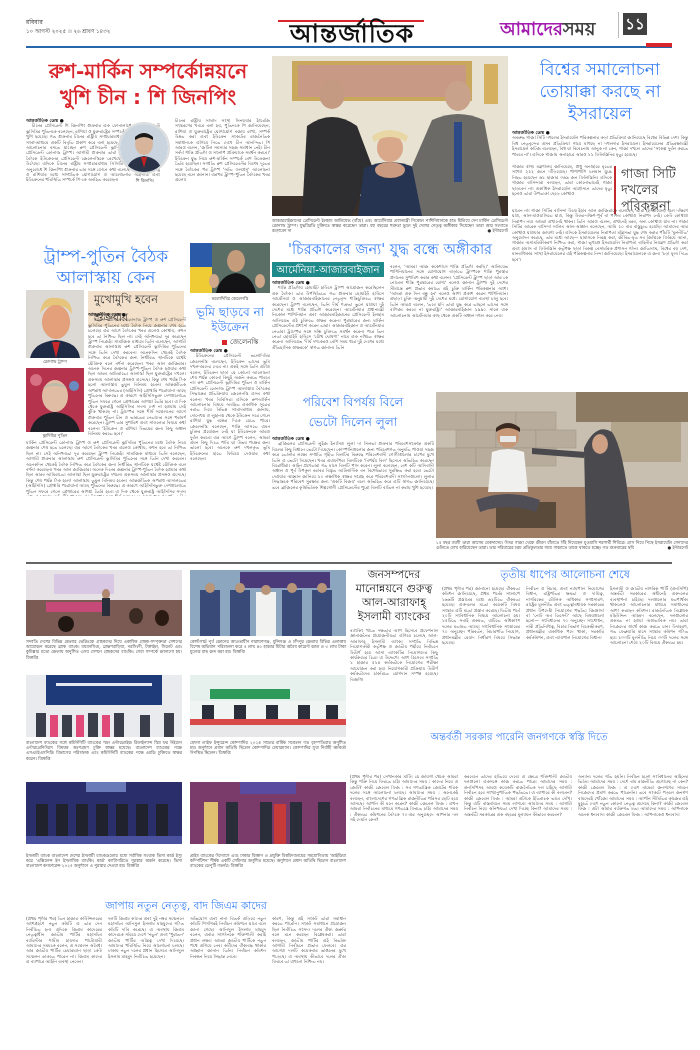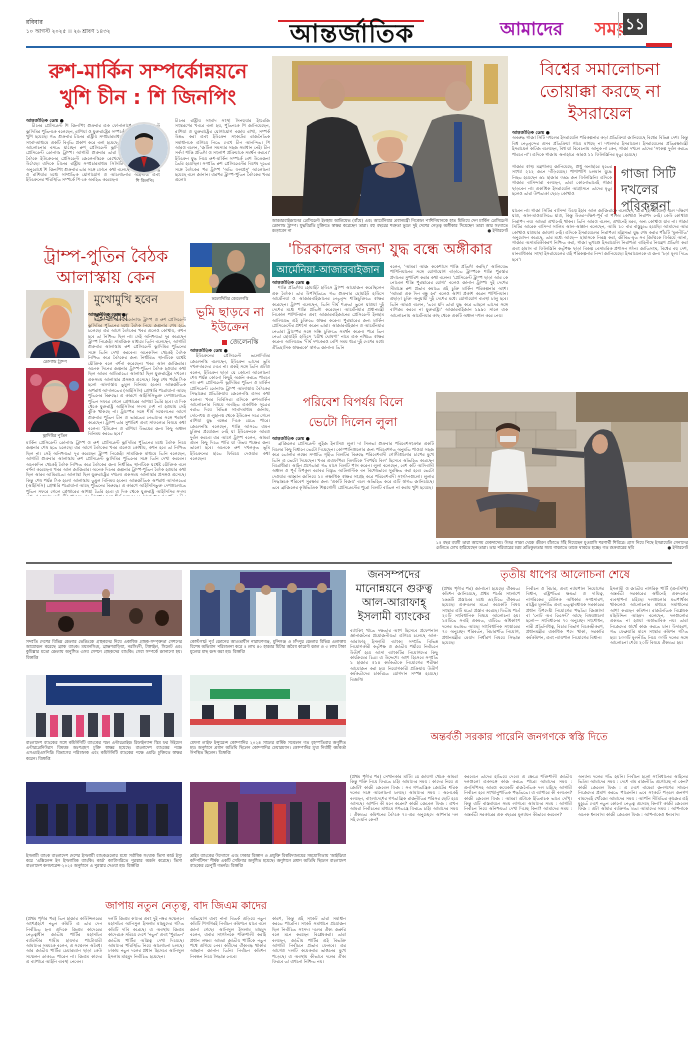--- a/index.html
+++ b/index.html
@@ -2,21 +2,21 @@
 <html><head>
 <meta charset="utf-8">
 <style>
   * { box-sizing: border-box; margin: 0; padding: 0; }
   html, body { width: 700px; height: 1050px; background: #fff; overflow: hidden; }
   body { font-family: "DejaVu Sans", sans-serif; color: #222; position: relative; }
   .abs { position: absolute; }
   .txt { font-size: 4.4px; line-height: 5.4px; color: #333; text-align: justify; overflow: hidden; font-family: "DejaVu Sans", sans-serif; }
   .txt p { text-indent: 6px; }
   .byline { font-size: 4.6px; font-weight: bold; color: #111; display: block; }
-  .head-serif { font-family: "DejaVu Serif", serif; color: #b91c1c; text-align: center; font-weight: normal; }
+  .head-serif { font-family: "DejaVu Serif", serif; color: #3b82f6; text-align: center; font-weight: normal; }
   .photo { position: absolute; overflow: hidden; }
   .cap { font-size: 4.2px; line-height: 5.2px; color: #333; overflow: hidden; text-align: justify; }
   .hr-thick { position: absolute; height: 2px; background: #666; }
 
   
   .mast-day { font-size: 6px; color: #333; }
   .mast-date { font-size: 5.5px; color: #333; }
   .mast-title { font-family: "DejaVu Serif", serif; font-weight: bold; font-size: 25px; color: #111; letter-spacing: 1px; }
   .mast-title-bar { position: absolute; height: 1.5px; background: #d9262c; }
   .logo { font-family: "DejaVu Sans", sans-serif; font-weight: bold; font-size: 18px; }
@@ -30,21 +30,21 @@
   .redsq { display: inline-block; width: 5px; height: 5px; background: #d9262c; margin-right: 3px; vertical-align: middle; }
 </style>
 </head>
 <body>
 
 <div class="abs mast-day" style="left:26px;top:17px;">রবিবার</div>
 <div class="abs mast-date" style="left:26px;top:28px;">১০ আগস্ট ২০২৫ ।। ২৬ শ্রাবণ ১৪৩২</div>
 <div class="mast-title-bar" style="left:278px;top:20px;width:146px;"></div>
 <div class="abs mast-title" style="left:278px;top:14px;width:148px;text-align:center;">আন্তর্জাতিক</div>
 <div class="abs logo" style="left:500px;top:15px;">
-  <span style="color:#a21caf;">আমাদের</span><span style="color:#ef4444;padding-left:32px;">সময়</span>
+  <span style="color:#a21caf;">আমাদের</span><span style="color:#404040;">সময়</span>
 </div>
 <div class="abs" style="left:618px;top:12px;width:1px;height:26px;background:#bbb;"></div>
 <div class="abs pageno" style="left:623px;top:13px;width:24px;height:22px;">১১</div>
 <div class="rule-blue" style="left:26px;top:46px;width:646px;"></div>
 <div class="rule-red" style="left:646px;top:43px;width:26px;"></div>
 
 <div class="abs" style="left:26px;top:58px;width:244px;text-align:center;font-family:'DejaVu Sans',sans-serif;color:#d9262c;font-size:20px;line-height:26px;font-weight:bold;">
   <div>রুশ-মার্কিন সম্পর্কোন্নয়নে</div>
   <div>খুশি চীন : শি জিনপিং</div>
 </div>

